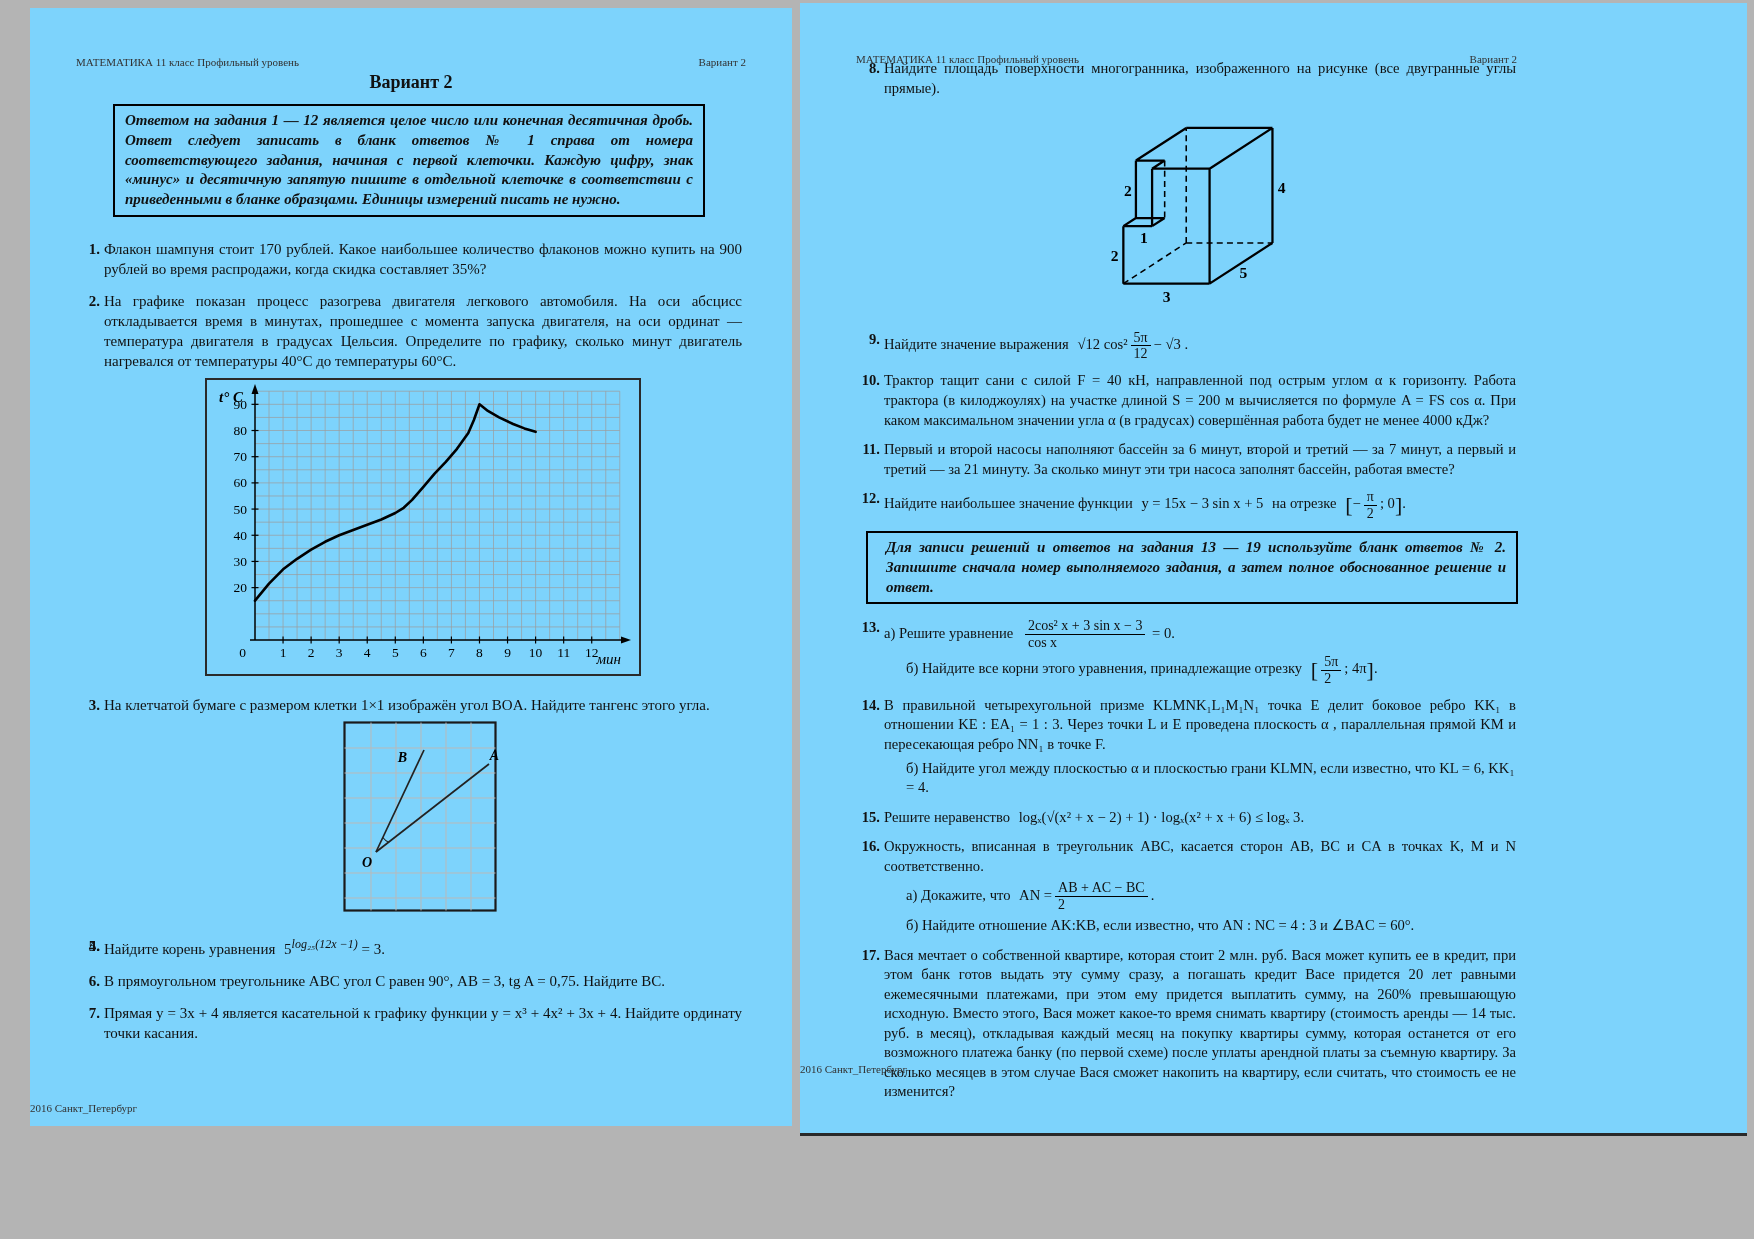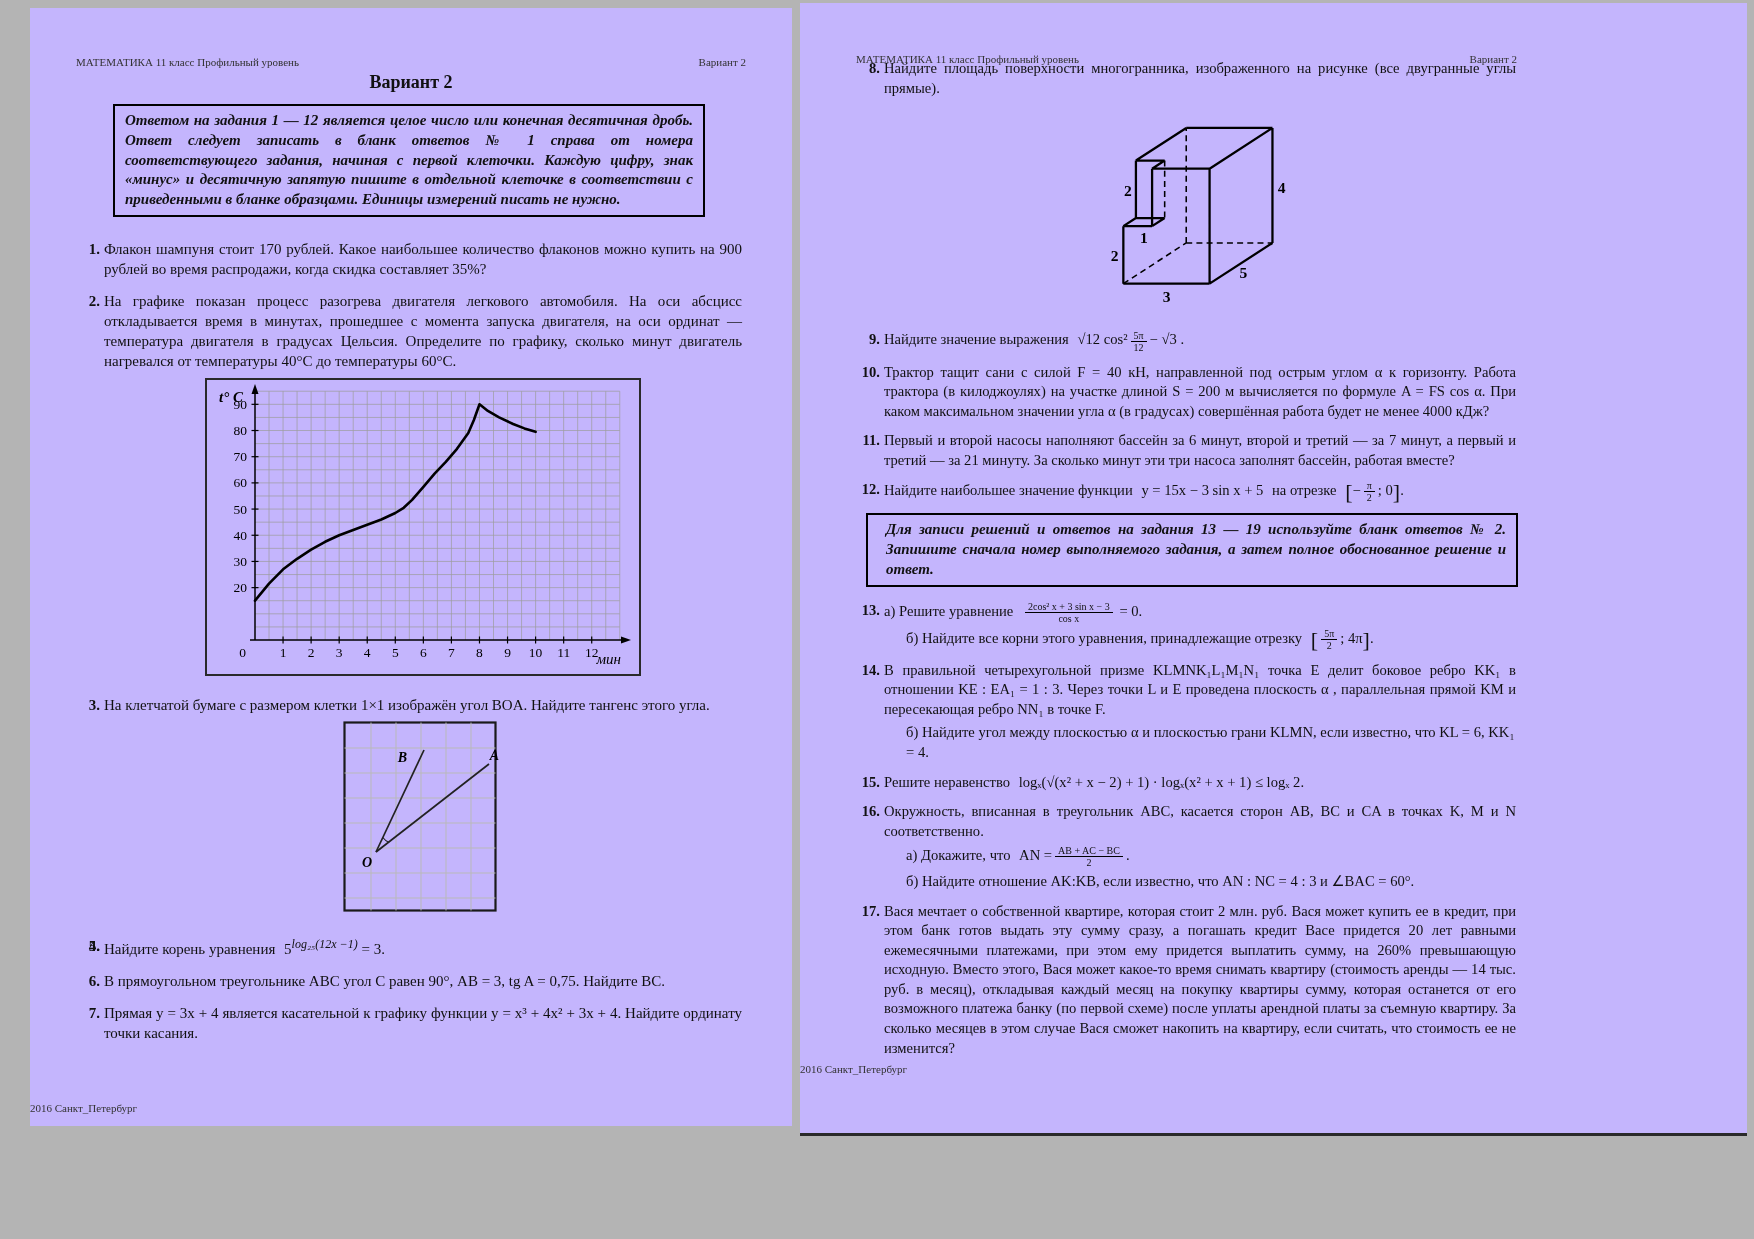--- a/index.html
+++ b/index.html
@@ -2,42 +2,42 @@
 <html><head>
 <meta charset="utf-8">
 <style>
   html,body{margin:0;padding:0;}
   body{
     width:1754px;height:1239px;position:relative;
     background:#b4b4b4;
     font-family:"Liberation Serif", serif;
     color:#111;
   }
-  .page{position:absolute;background:#c4b5fd;overflow:hidden;}
+  .page{position:absolute;background:#7dd3fc;overflow:hidden;}
   #page1{left:30px;top:8px;width:762px;height:1118px;}
   #page2{left:800px;top:3px;width:947px;height:1130px;border-bottom:3px solid #2a2a2a;}
   .phead{position:absolute;top:48px;left:46px;right:46px;display:flex;justify-content:space-between;
     font-size:11px;color:#333;}
   #page2 .phead{top:50px;left:56px;right:230px;}
   .ptitle{position:absolute;top:64px;left:0;right:0;text-align:center;font-weight:bold;font-size:18px;}
   .col{position:absolute;}
   #page1 .col{top:96px;left:46px;width:666px;}
   #page2 .col{top:56px;left:56px;width:660px;font-size:14.6px;}
   .notice{border:2px solid #000;padding:5px 10px;font-weight:bold;font-style:italic;
     font-size:15px;line-height:1.32;text-align:justify;}
   #page1 .notice{width:568px;margin:0 auto 22px auto;}
   #page2 .notice{width:620px;margin:4px 0 14px 10px;padding-left:18px;}
   .task{position:relative;padding-left:28px;margin-bottom:12px;text-align:justify;
     font-size:15px;line-height:1.34;}
   #page2 .task{font-size:14.6px;margin-bottom:10px;}
   .tnum{position:absolute;left:0;top:0;width:24px;text-align:right;font-weight:bold;}
   .sub{margin:4px 0 4px 22px;text-align:left;}
   .fp{margin-right:5px;font-family:Liberation Serif, serif;}
-  .fr{display:inline-block;vertical-align:middle;text-align:center;line-height:1.1;
-    font-size:10px;margin:0 3px;}
+  .fr{display:inline-block;vertical-align:middle;text-align:left;line-height:1.1;
+    font-size:14px;margin:0 3px;}
   .fr .n{display:block;border-bottom:1px solid #000;padding:0 3px;}
   .fr .d{display:block;padding:0 3px;}
   .bb{font-size:22px;vertical-align:middle;line-height:1;font-weight:normal;}
   sup.e{font-size:12px;vertical-align:super;letter-spacing:0;font-style:italic;}
   .figwrap{text-align:center;margin:6px 0 14px 0;}
   .pfoot{position:absolute;left:0;right:0;text-align:left;font-size:11px;color:#333;}
   #page1 .pfoot{top:1094px;}
   #page2 .pfoot{top:1060px;}
   svg text{font-family:"Liberation Serif", serif;}
 </style>
@@ -289,21 +289,21 @@
 
     <div class="task">
       <span class="tnum">14.</span>
       <span>В правильной четырехугольной призме KLMNK₁L₁M₁N₁ точка E делит боковое ребро KK₁ в отношении KE : EA₁ = 1 : 3. Через точки L и E проведена плоскость α , параллельная прямой KM и пересекающая ребро NN₁ в точке F.</span>
       <div class="sub">б) Найдите угол между плоскостью α и плоскостью грани KLMN, если известно, что KL = 6, KK₁ = 4.</div>
     </div>
 
     <div class="task">
       <span class="tnum">15.</span>
       <span class="fp">Решите неравенство</span>
-      <span>logₓ(√(x² + x − 2) + 1) · logₓ(x² + x + 1) ≤ logₓ 2.</span>
+      <span>logₓ(√(x² + x − 2) + 1) · logₓ(x² + x + 6) ≤ logₓ 3.</span>
     </div>
 
     <div class="task">
       <span class="tnum">16.</span>
       <span>Окружность, вписанная в треугольник ABC, касается сторон AB, BC и CA в точках K, M и N соответственно.</span>
       <div class="sub">
         <span class="fp">а) Докажите, что</span>
         <span><span>AN =</span><span class="fr"><span class="n">AB + AC − BC</span><span class="d">2</span></span><span>.</span></span>
       </div>
       <div class="sub">б) Найдите отношение AK:KB, если известно, что AN : NC = 4 : 3 и ∠BAC = 60°.</div>

